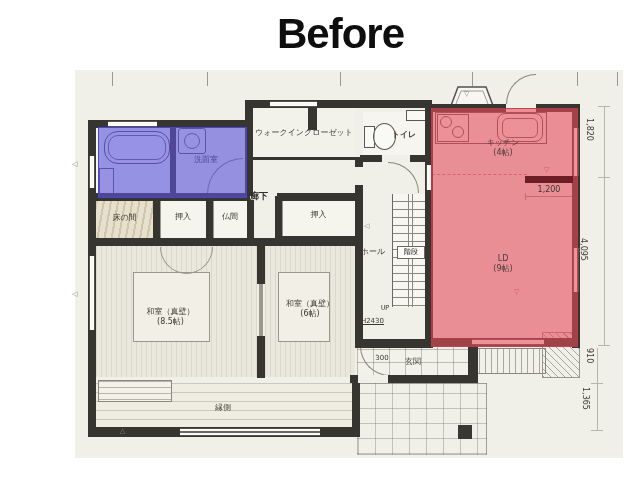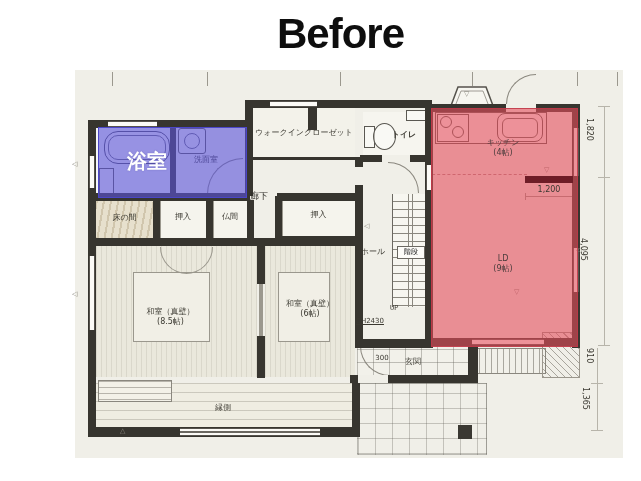--- a/index.html
+++ b/index.html
@@ -168,36 +168,36 @@
   <div class="mark" style="left:52px;top:290px;">◁</div>
   <div class="mark" style="left:344px;top:222px;">◁</div>
   <div class="mark" style="left:556px;top:246px;">◁</div>
   <div class="mark" style="left:444px;top:90px;">▽</div>
   <div class="mark" style="left:524px;top:166px;">▽</div>
   <div class="mark" style="left:494px;top:288px;">▽</div>
   <div class="mark" style="left:100px;top:427px;">△</div>
 
   <div class="t t8 tc" style="left:233px;top:128px;width:102px;">ウォークインクローゼット</div>
   <div class="t t8 tc" style="left:364px;top:130px;width:40px;font-weight:bold;">トイレ</div>
-  <div class="t t9" style="left:230px;top:191px;color:#2e2c28;font-weight:normal;">廊下</div>
+  <div class="t t9" style="left:230px;top:191px;color:#2e2c28;font-weight:bold;">廊下</div>
   <div class="t t8 tc" style="left:76px;top:213px;width:57px;">床の間</div>
   <div class="t t8 tc" style="left:140px;top:212px;width:46px;">押入</div>
   <div class="t t8 tc" style="left:193px;top:212px;width:34px;">仏間</div>
   <div class="t t8 tc" style="left:262px;top:210px;width:73px;">押入</div>
   <div class="t t8 tc" style="left:113px;top:307px;width:75px;">
     <div>和室（真壁）</div>
     <div>(8.5帖)</div>
   </div>
   <div class="t t8 tc" style="left:245px;top:299px;width:90px;">
     <div>和室（真壁）</div>
     <div>(6帖)</div>
   </div>
   <div class="t t8 tc" style="left:335px;top:247px;width:36px;">ホール</div>
   <div class="chip t7" style="left:377px;top:246px;width:26px;height:11px;line-height:11px;">階段</div>
-  <div class="t t7" style="left:370px;top:304px;font-family:Liberation Mono, monospace;">UP</div>
+  <div class="t t7" style="left:361px;top:304px;font-family:Liberation Mono, monospace;">UP</div>
   <div class="t t7" style="left:336px;top:317px;text-decoration:underline;">CH2430</div>
   <div class="t t8 tc" style="left:455px;top:138px;width:56px;z-index:7;color:#4a3c3c;">
     <div>キッチン</div>
     <div>(4帖)</div>
   </div>
   <div class="t t8 tc" style="left:458px;top:254px;width:50px;z-index:7;color:#4a3c3c;">
     <div>LD</div>
     <div>(9帖)</div>
   </div>
   <div class="t t8 tc" style="left:376px;top:357px;width:34px;">玄関</div>
@@ -207,15 +207,14 @@
 
   <div class="t t8 tc" style="left:506px;top:185px;width:46px;z-index:7;">1,200</div>
   <div class="t t8 vert" style="left:564px;top:118px;">1,820</div>
   <div class="t t8 vert" style="left:558px;top:238px;">4,095</div>
   <div class="t t8 vert" style="left:564px;top:348px;">910</div>
   <div class="t t8 vert" style="left:560px;top:387px;">1,365</div>
 
   <div class="overlay" style="left:78px;top:127px;width:147px;height:69px;background:rgba(90,82,215,0.62);border:1.5px solid #4b46c8;"></div>
   <div class="overlay" style="left:411px;top:108px;width:145px;height:237px;background:rgba(228,77,92,0.6);border:1px solid rgba(190,55,70,0.85);"></div>
 
-  <div class="ovlabel" style="left:100px;top:148px;width:54px;font-size:20px;">浴室</div>
 
 </div>
 
 </body></html>

